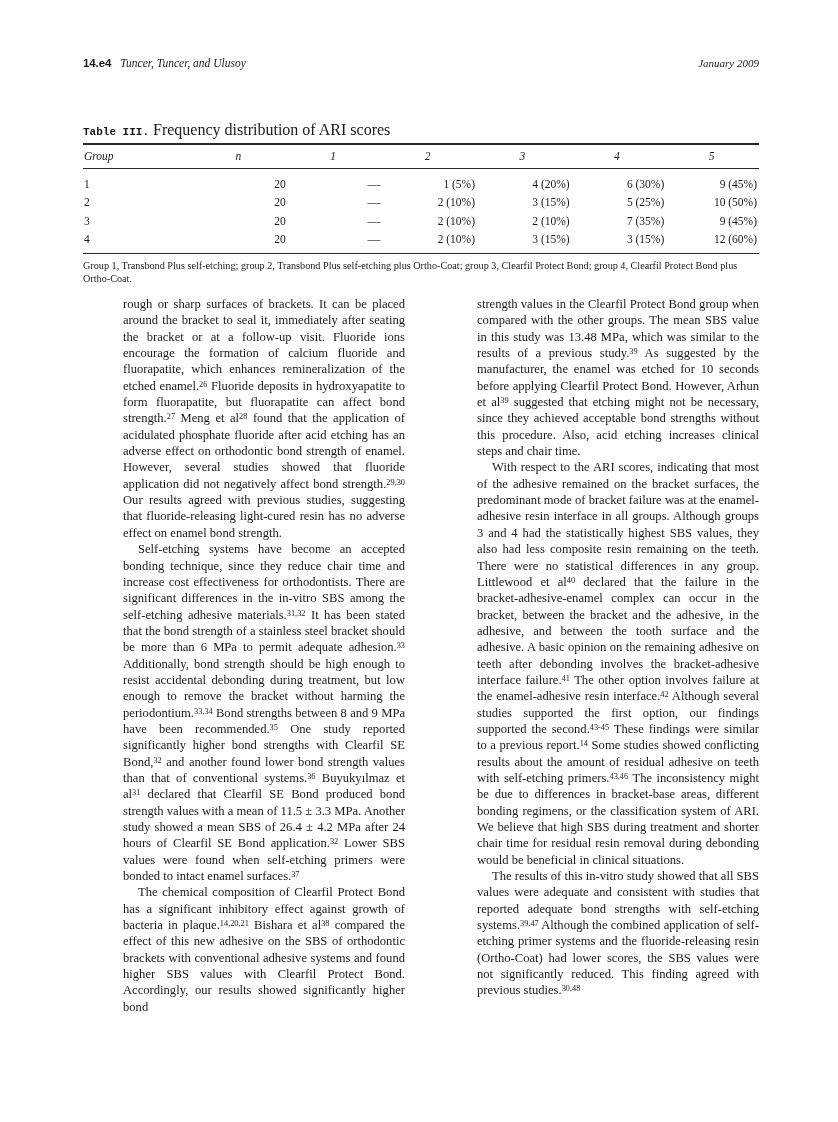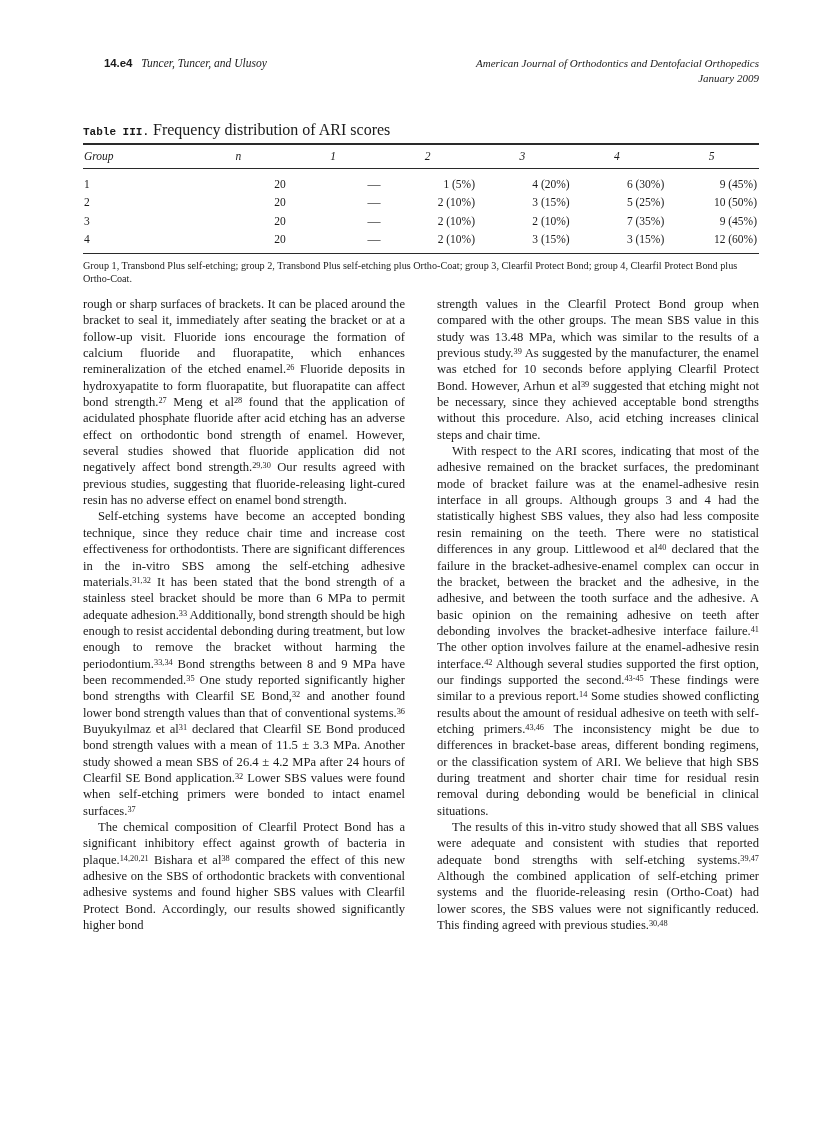--- a/index.html
+++ b/index.html
@@ -30,21 +30,20 @@
     top: 56px;
     width: 676px;
     display: flex;
     justify-content: space-between;
     align-items: flex-start;
   }
   .rh-left {
     font-size: 11.5px;
     line-height: 14px;
     white-space: nowrap;
-    margin-left: 21px;
   }
   .rh-folio {
     font-family: "Liberation Sans", sans-serif;
     font-weight: bold;
     font-size: 11.5px;
     letter-spacing: -0.1px;
   }
   .rh-authors {
     font-style: italic;
     font-size: 11.5px;
@@ -122,20 +121,21 @@
   .body-cols {
     position: absolute;
     left: 83px;
     top: 296px;
     width: 676px;
     display: flex;
     gap: 32px;
   }
   .col {
     width: 322px;
+    margin-left: 40px;
   }
   .col p {
     margin: 0;
     font-size: 12.6px;
     line-height: 16.35px;
     text-align: justify;
     text-justify: inter-word;
     hyphens: none;
   }
   .col p.indent { text-indent: 15px; }
@@ -148,21 +148,20 @@
 </head>
 <body>
 
 <div class="page">
 
   <div class="running-head">
     <div class="rh-left">
       <span class="rh-folio">14.e4</span><span class="rh-authors">Tuncer, Tuncer, and Ulusoy</span>
     </div>
     <div class="rh-right">
-      <div>American Journal of Orthodontics and Dentofacial Orthopedics</div>
       <div>January 2009</div>
     </div>
   </div>
 
   <div class="table-block">
     <div class="table-caption">
       <span class="tbl-label">Table III.</span><span class="tbl-title">Frequency distribution of ARI scores</span>
     </div>
     <table class="ari">
       <thead>

